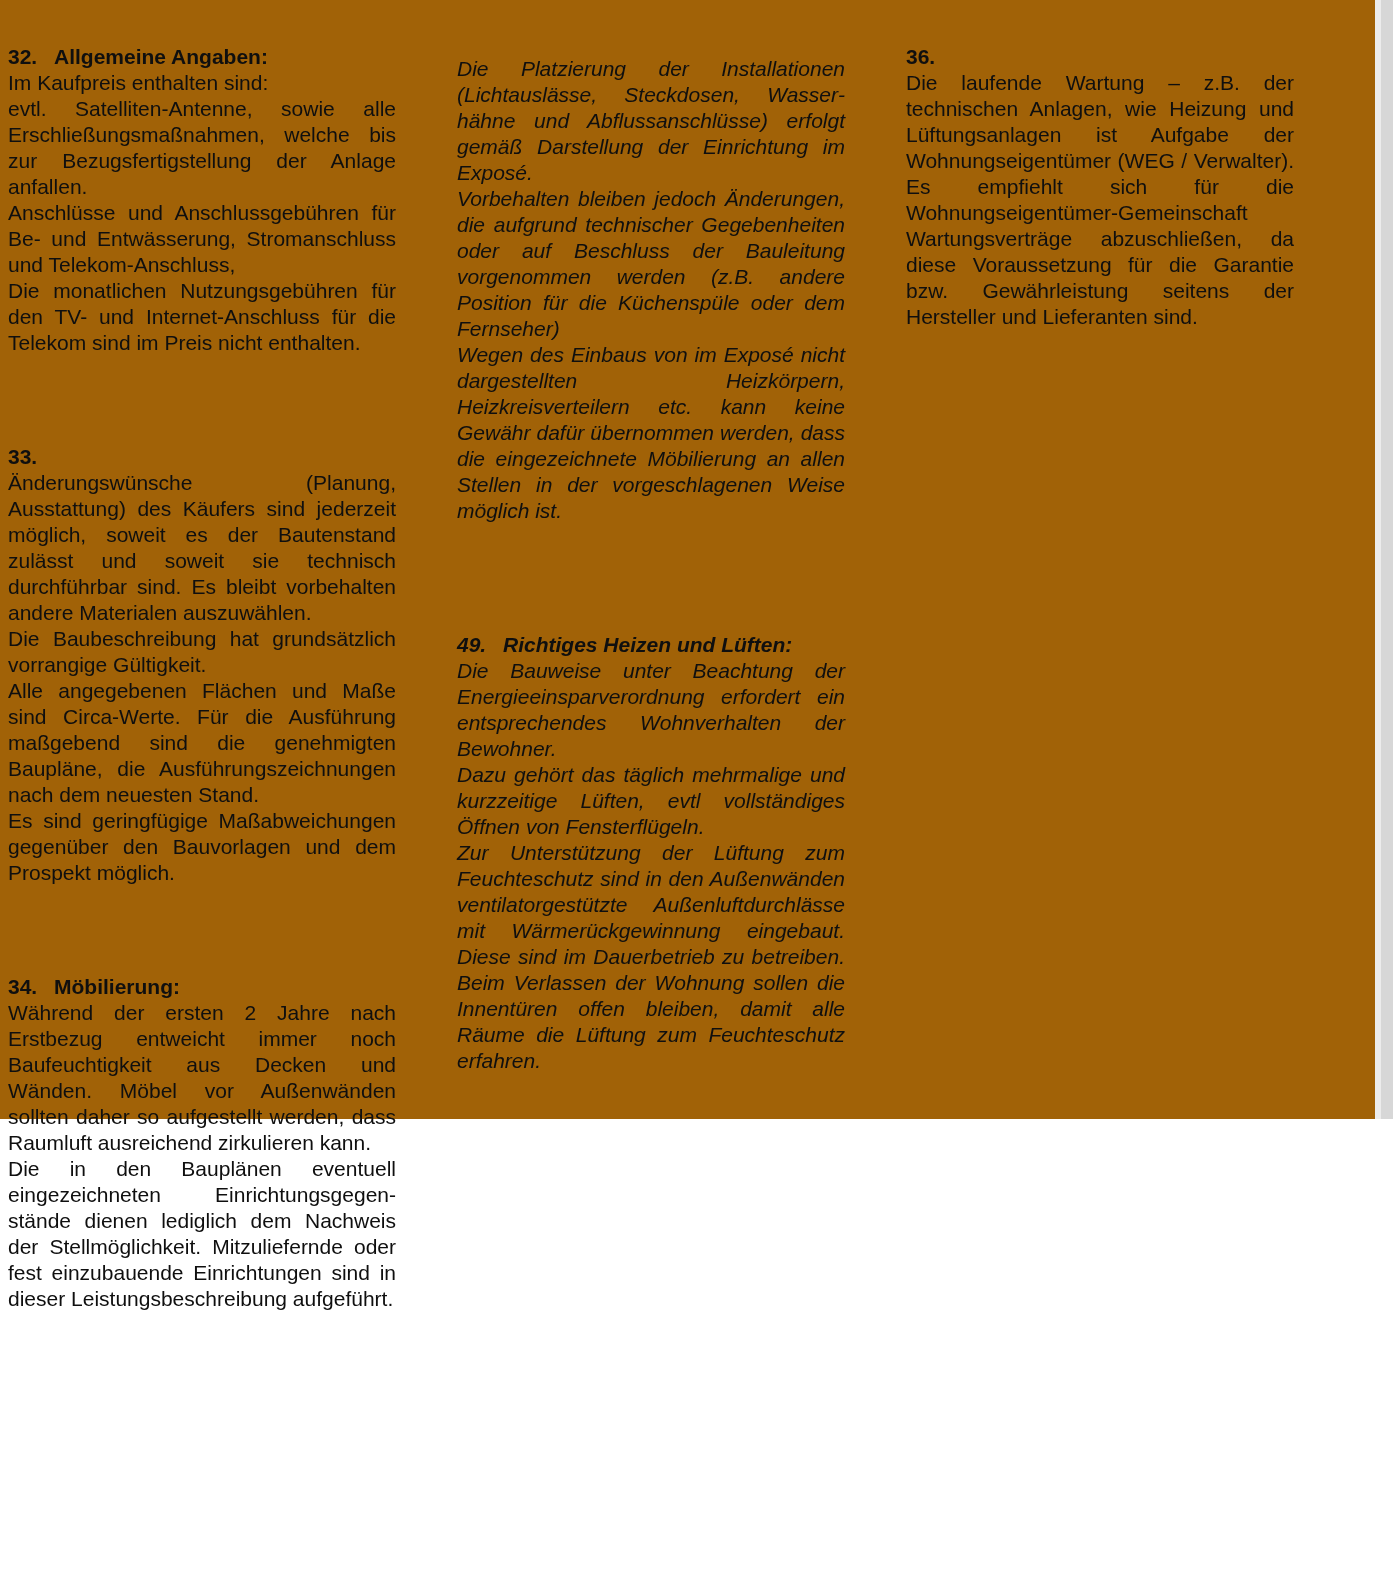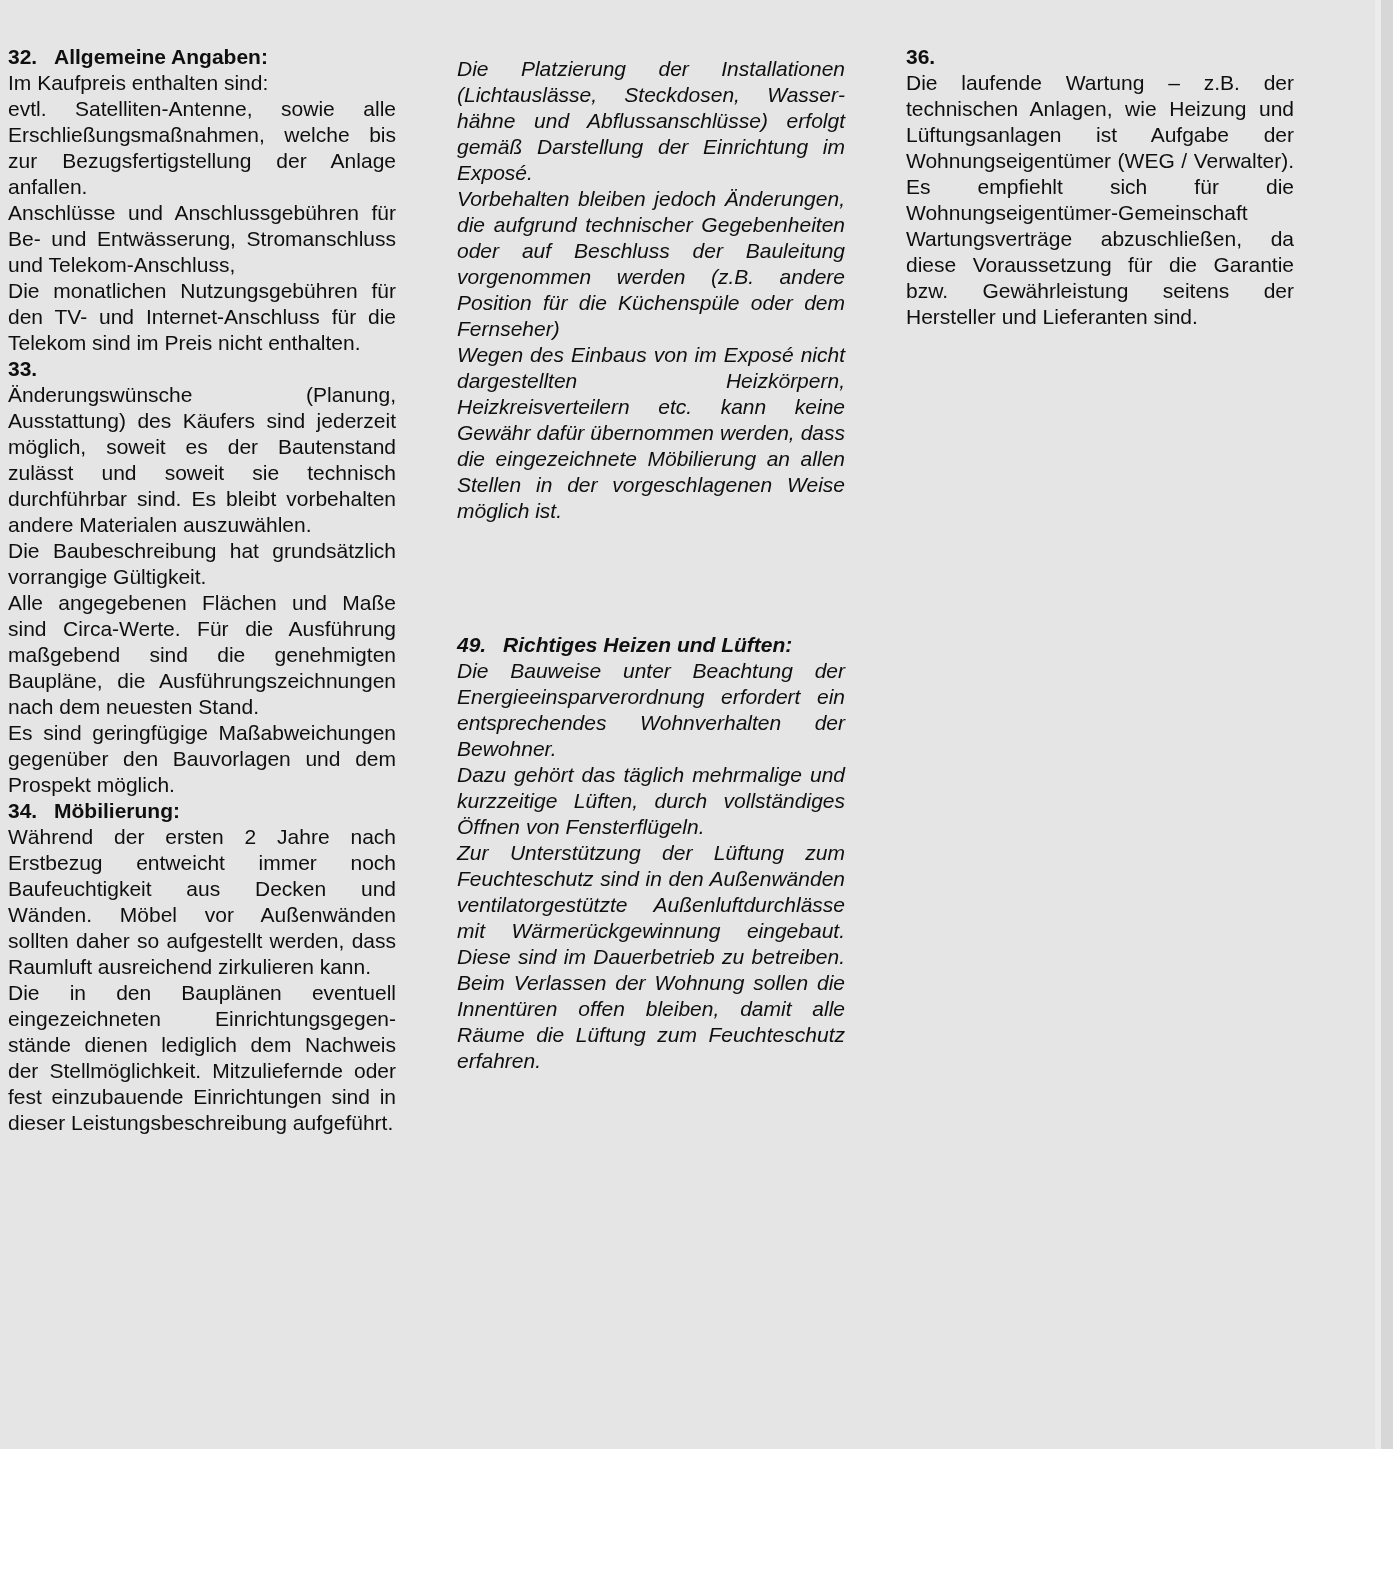--- a/index.html
+++ b/index.html
@@ -5,22 +5,22 @@
   html, body { margin: 0; padding: 0; }
   body {
     width: 1393px; height: 1589px;
     background: #ffffff;
     font-family: "Liberation Sans", "DejaVu Sans", sans-serif;
     color: #0f0f0f;
     overflow: hidden;
   }
   .page {
     position: relative;
-    width: 1393px; height: 1449px;
-    background: #e5e5e5;
+    width: 1393px; height: 1119px;
+    background: #a16207;
   }
   .columns {
     display: flex;
     padding: 44px 0 0 8px;
     gap: 61px;
   }
   .col {
     width: 388px;
     flex: 0 0 388px;
     font-size: 21px;
@@ -38,21 +38,21 @@
     font-weight: 700;
     margin: 0;
     font-size: 21px;
     line-height: 26px;
   }
   .heading .hnum { flex: 0 0 46px; }
   .heading .htext { flex: 1 1 auto; text-align: justify; }
 
   .gap-1 { margin-top: 24px; }
   .gap-2 { margin-top: 48px; }
-  .gap-3 { }
+  .gap-3 { margin-top: 88px; }
   .gap-4 { margin-top: 108px; }
 
   .edge-shadow {
     position: absolute;
     top: 0; bottom: 0;
     right: 12px;
     width: 6px;
     background: #ececec;
   }
   .edge-strip {
@@ -93,21 +93,21 @@
       </div>
     <div class="col offset-top">
         <p class="para">Die Platzierung der Installationen (Lichtauslässe, Steckdosen, Wasser­hähne und Abflussanschlüsse) erfolgt gemäß Darstellung der Einrichtung im Exposé.</p>
         <p class="para gap-2">Vorbehalten bleiben jedoch Änderungen, die aufgrund technischer Gegebenheiten oder auf Beschluss der Bauleitung vorgenommen werden (z.B. andere Position für die Küchenspüle oder dem Fernseher)</p>
         <p class="para gap-2">Wegen des Einbaus von im Exposé nicht dargestellten Heizkörpern, Heizkreisverteilern etc. kann keine Gewähr dafür übernommen werden, dass die eingezeichnete Möbilierung an allen Stellen in der vorgeschlagenen Weise möglich ist.</p>
         <div class="heading gap-4">
           <span class="hnum">49.</span>
           <span class="htext">Richtiges Heizen und Lüften:</span>
         </div>
         <p class="para">Die Bauweise unter Beachtung der Energieeinsparverordnung erfordert ein entsprechendes Wohnverhalten der Bewohner.</p>
-        <p class="para">Dazu gehört das täglich mehrmalige und kurzzeitige Lüften, durch vollständiges Öffnen von Fenster­flügeln.</p>
+        <p class="para">Dazu gehört das täglich mehrmalige und kurzzeitige Lüften, evtl vollständiges Öffnen von Fenster­flügeln.</p>
         <p class="para gap-2">Zur Unterstützung der Lüftung zum Feuchteschutz sind in den Außenwänden ventilatorgestützte Außenluftdurchlässe mit Wärmerück­gewinnung eingebaut. Diese sind im Dauerbetrieb zu betreiben. Beim Verlassen der Wohnung sollen die Innentüren offen bleiben, damit alle Räume die Lüftung zum Feuchteschutz erfahren.</p>
       </div>
     <div class="col">
         <div class="heading">
           <span class="hnum">36.</span>
         </div>
         <p class="para">Die laufende Wartung – z.B. der technischen Anlagen, wie Heizung und Lüftungsanlagen ist Aufgabe der Wohnungseigentümer (WEG / Verwalter). Es empfiehlt sich für die Wohnungseigentümer-Gemeinschaft Wartungsverträge abzuschließen, da diese Voraussetzung für die Garantie bzw. Gewährleistung seitens der Hersteller und Lieferanten sind.</p>
       </div>
   </div>
   <div class="edge-shadow"></div>

